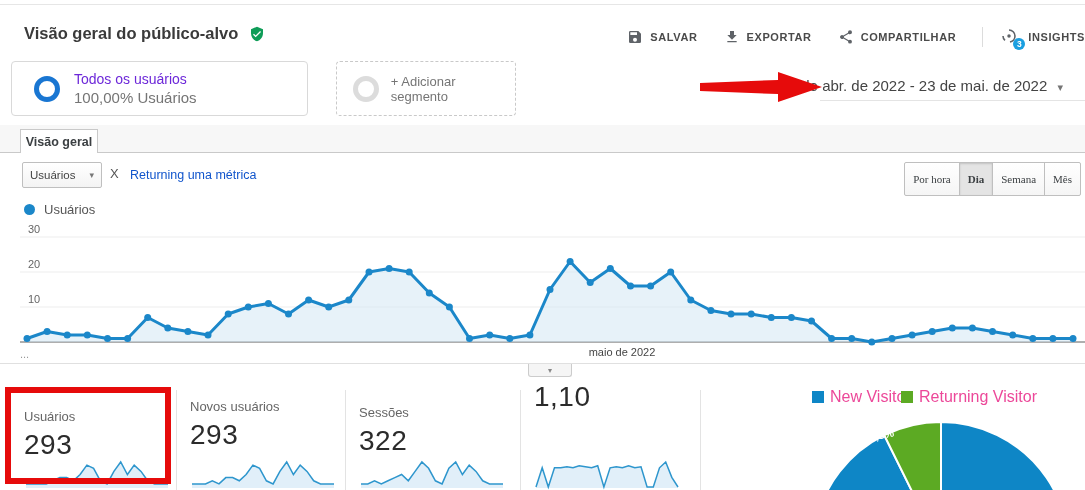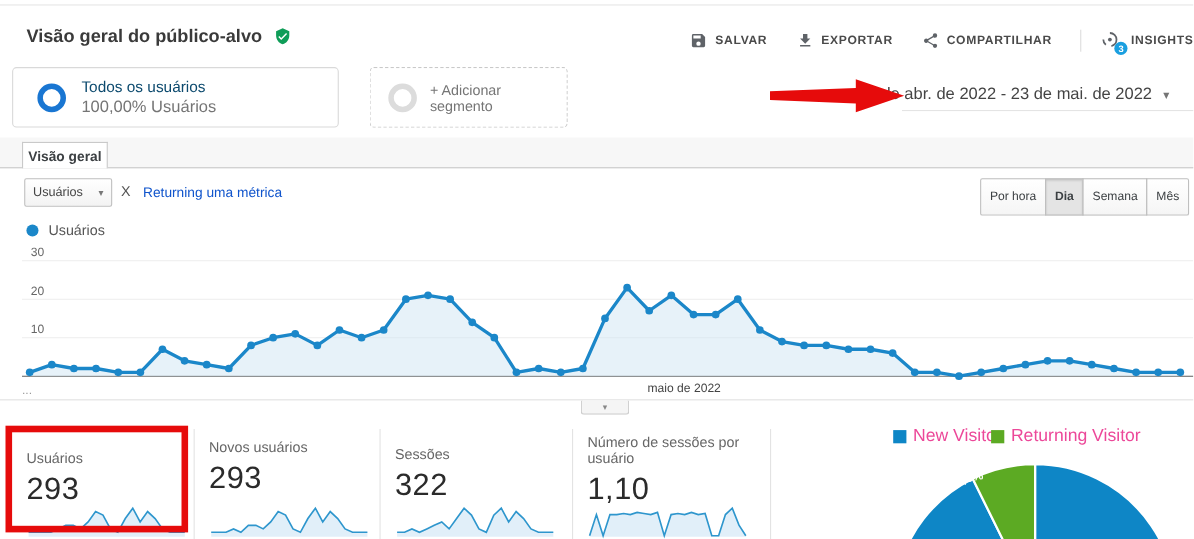--- a/index.html
+++ b/index.html
@@ -23,21 +23,21 @@
     background:#1a9fe0; color:#fff; border-radius:50%; font-size:8.5px; font-weight:bold;
     display:flex; align-items:center; justify-content:center; letter-spacing:0; }
 
   
   .seg-card { top:61px; height:55px; background:#fff; border:1px solid #d9d9d9;
     border-radius:4px; display:flex; align-items:center; cursor:pointer; }
   .seg-all { left:11px; width:297px; }
   .seg-add { left:336px; width:180px; border:1px dashed #c9c9c9; }
   .ring { width:26px; height:26px; border-radius:50%; border:5px solid #1976d2; margin:0 14px 0 22px; }
   .ring.gray { border-color:#dcdcdc; margin:0 12px 0 16px; }
-  .seg-title { font-size:14px; color:#0c4a6e; }
+  .seg-title { font-size:14px; color:#6d28d9; }
   .seg-sub { font-size:15px; color:#757575; margin-top:2px; }
   .seg-add-label { font-size:13px; color:#757575; }
 
   
   .date-range { top:77px; right:22px; font-size:15px; color:#444; cursor:pointer; white-space:nowrap; }
   .date-caret { color:#757575; font-size:11px; margin-left:6px; }
   .date-underline { top:100px; left:820px; width:265px; height:1px; background:#e4e4e4; }
 
   
   .tabrow { left:0; top:125px; width:1085px; height:28px; background:#f7f7f7; border-bottom:1px solid #c9c9c9; }
@@ -47,21 +47,21 @@
 
   
   .metric-select { left:22px; top:162px; width:80px; height:26px; border:1px solid #bfbfbf;
     border-radius:2px; background:linear-gradient(#fff,#f3f3f3); font-size:11.5px; color:#444;
     display:flex; align-items:center; justify-content:space-between; padding:0 7px; cursor:pointer; }
   .sel-caret { font-size:9px; color:#777; }
   .vs-x { left:110px; top:166px; font-size:13px; color:#555; }
   .metric-link { left:130px; top:168px; font-size:12.5px; color:#1155cc; cursor:pointer; }
   .gran-group { top:162px; right:4px; display:flex; height:26px; }
   .gran-btn { border:1px solid #bfbfbf; margin-left:-1px; background:linear-gradient(#fff,#f5f5f5);
-    font-size:11px; color:#3c4043; padding:16px 8px; display:flex; align-items:center; cursor:pointer; white-space:nowrap; }
+    font-size:11px; color:#3c4043; padding:16px 8px; display:flex; align-items:center; cursor:pointer; white-space:nowrap;font-family:Liberation Serif, serif; }
   .gran-btn:first-child { border-radius:2px 0 0 2px; }
   .gran-btn:last-child { border-radius:0 2px 2px 0; }
   .gran-btn.active { background:#e4e4e4; box-shadow:inset 0 1px 2px rgba(0,0,0,.15); font-weight:bold; }
 
   
   .legend { left:24px; top:202px; display:flex; align-items:center; gap:9px; }
   .legend-dot { width:11px; height:11px; border-radius:50%; background:#1b87c9; }
   .legend-label { font-size:13px; color:#555; }
 
   #main-chart { left:0; top:225px; }
@@ -270,21 +270,20 @@
   <div class="mlabel" style="margin-top:29px">Sessões</div>
   <div class="mvalue">322</div>
   <svg class="spark" width="146" height="34">
       <path d="M2.0,27.9L8.8,27.9L15.5,24.8L22.3,27.9L29.0,24.8L35.8,21.6L42.6,18.5L49.3,24.8L56.1,15.4L62.9,6.0L69.6,12.3L76.4,24.8L83.1,27.9L89.9,12.3L96.7,6.0L103.4,18.5L110.2,9.1L117.0,15.4L123.7,24.8L130.5,27.9L137.2,27.9L144.0,27.9L144.0,32L2,32Z" fill="#d9ebf7" opacity="0.8"></path>
       <path d="M2.0,27.9L8.8,27.9L15.5,24.8L22.3,27.9L29.0,24.8L35.8,21.6L42.6,18.5L49.3,24.8L56.1,15.4L62.9,6.0L69.6,12.3L76.4,24.8L83.1,27.9L89.9,12.3L96.7,6.0L103.4,18.5L110.2,9.1L117.0,15.4L123.7,24.8L130.5,27.9L137.2,27.9L144.0,27.9" fill="none" stroke="#2e96cd" stroke-width="1.5"></path>
     </svg>
 </div>
 <div class="abs card-divider" style="left:520px"></div>
 
 <div class="abs mcard" style="left:534px;width:156px;">
-  <div class="mlabel" style="margin-top:18px">Número de sessões por usuário</div>
   <div class="mvalue">1,10</div>
   <svg class="spark" width="146" height="34">
       <path d="M2.0,31.0L8.2,11.8L14.3,31.0L20.5,11.8L26.7,11.8L32.9,10.8L39.0,11.8L45.2,9.8L51.4,10.8L57.6,11.8L63.7,9.8L69.9,31.0L76.1,11.8L82.3,10.8L88.4,11.8L94.6,9.8L100.8,11.8L107.0,10.8L113.1,31.0L119.3,31.0L125.5,11.8L131.7,6.0L137.8,21.4L144.0,31.0L144.0,32L2,32Z" fill="#d9ebf7" opacity="0.8"></path>
       <path d="M2.0,31.0L8.2,11.8L14.3,31.0L20.5,11.8L26.7,11.8L32.9,10.8L39.0,11.8L45.2,9.8L51.4,10.8L57.6,11.8L63.7,9.8L69.9,31.0L76.1,11.8L82.3,10.8L88.4,11.8L94.6,9.8L100.8,11.8L107.0,10.8L113.1,31.0L119.3,31.0L125.5,11.8L131.7,6.0L137.8,21.4L144.0,31.0" fill="none" stroke="#2e96cd" stroke-width="1.5"></path>
     </svg>
 </div>
 <div class="abs card-divider" style="left:700px"></div>
 
 <div class="abs pie-legend" style="left:812px">
   <span class="pl-sq" style="background: rgb(14, 134, 198);"></span>

